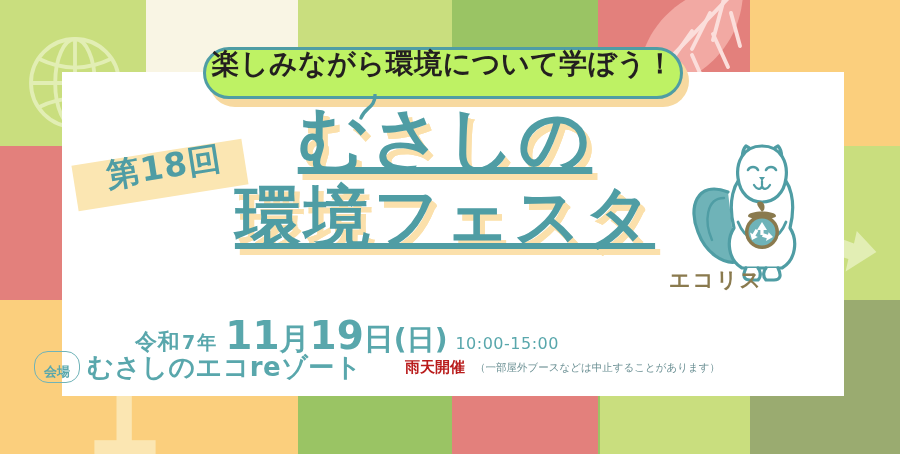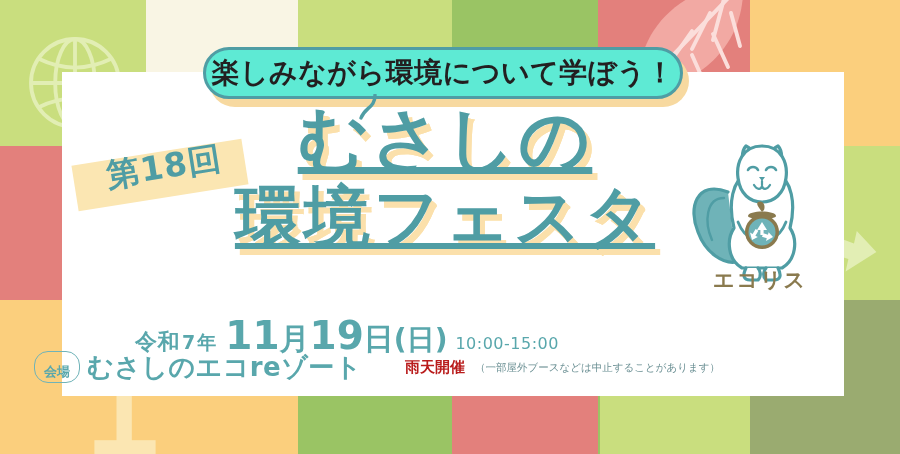--- a/index.html
+++ b/index.html
@@ -58,26 +58,26 @@
     top: 8px;
     width: 480px;
     height: 52px;
     background: #f7d9a0;
     border-radius: 26px;
   }
   .bubble {
     position: relative;
     width: 474px;
     height: 46px;
-    background: #5eead4;
+    background: #bef264;
     border: 3px solid #4f9da4;
     border-radius: 26px;
     box-sizing: content-box;
     display: flex;
-    align-items: center;
+    align-items: flex-start;
     justify-content: center;
   }
   .bubble-text {
     font-family: "DejaVu Sans", "Liberation Sans", sans-serif;
     font-size: 28px;
     font-weight: 700;
     color: #231f20;
     letter-spacing: 0.5px;
     white-space: nowrap;
     line-height: 1;
@@ -254,21 +254,21 @@
   .mascot {
     position: absolute;
     left: 684px;
     top: 136px;
     width: 136px;
     height: 160px;
     z-index: 7;
   }
   .mascot-name {
     position: absolute;
-    left: 692px;
+    left: 648px;
     top: 270px;
     width: 136px;
     text-align: center;
     font-size: 21px;
     font-weight: 700;
     color: #8a7a4e;
     letter-spacing: 2px;
     z-index: 8;
     line-height: 1;
   }

